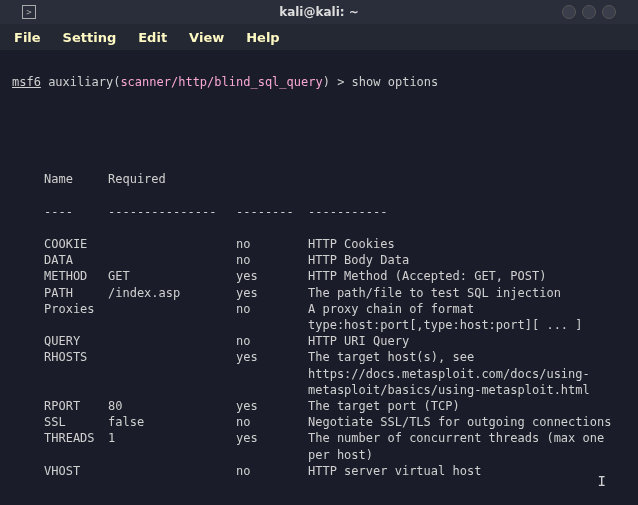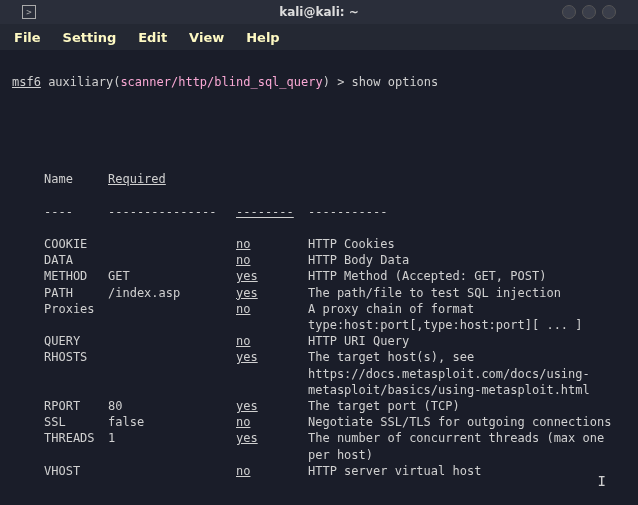--- a/index.html
+++ b/index.html
@@ -72,21 +72,21 @@
 .terminal {
   padding: 8px 12px;
   line-height: 1.35;
   white-space: pre;
 }
 .underline { text-decoration: underline; text-align: center; }
 .red { color: #f9a8d4; }
 .row { display: flex; }
 .col-name { width: 64px; flex-shrink: 0; }
 .col-setting { width: 128px; flex-shrink: 0; }
-.col-required { width: 72px; flex-shrink: 0; text-decoration: underline; }
+.col-required { width: 72px; flex-shrink: 0; }
 .col-desc { flex: 1; white-space: normal; word-break: break-word; }
 .indent { margin-left: 32px; }
 .hdr .col-name, .hdr .col-setting, .hdr .col-required, .hdr .col-desc {
   padding-top: 0;
 }
 .ibeam {
   position: absolute;
   right: 32px;
   bottom: 16px;
   color: #d0d0d0;

